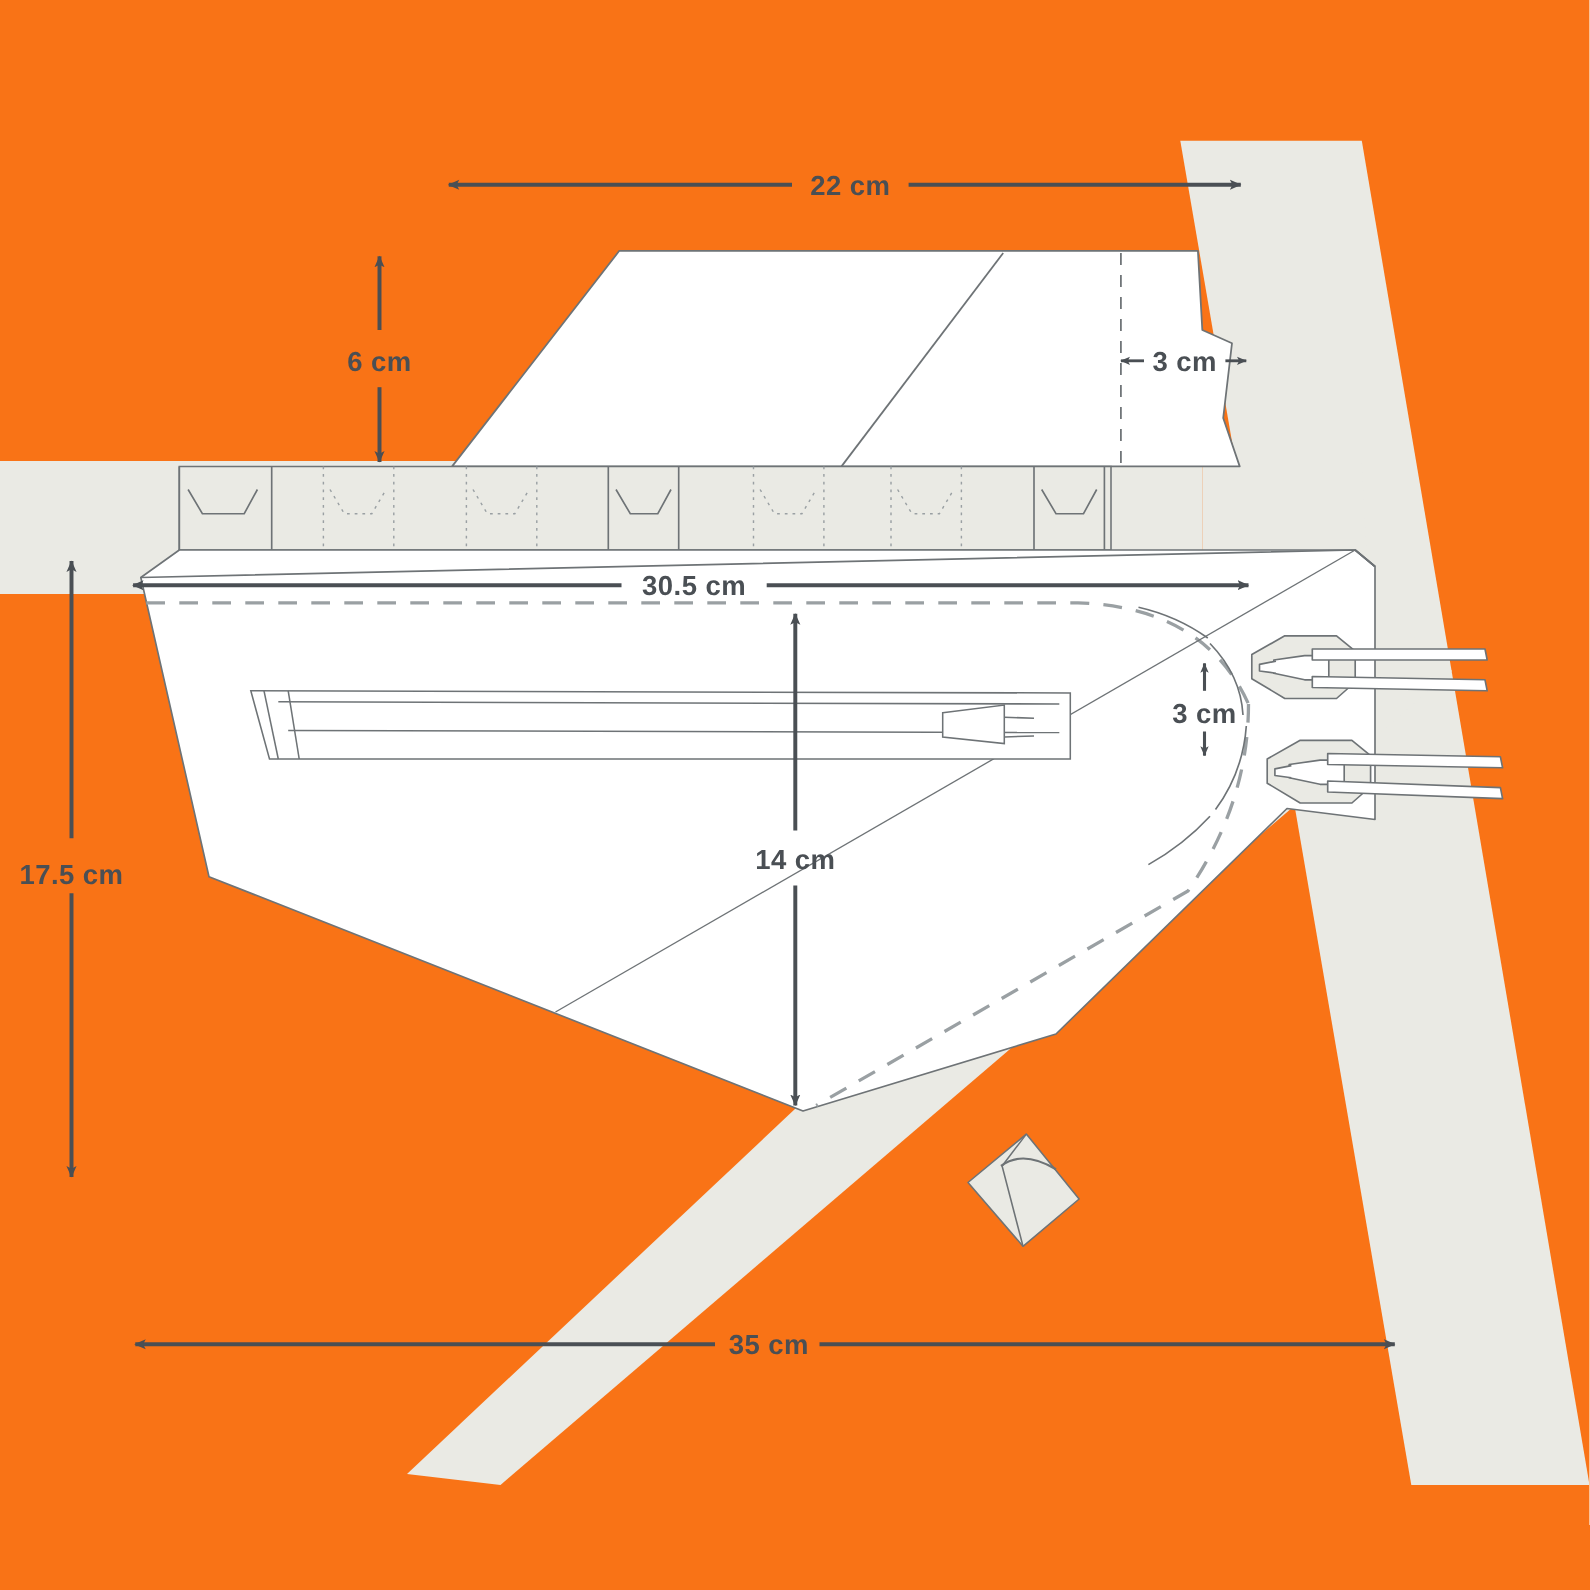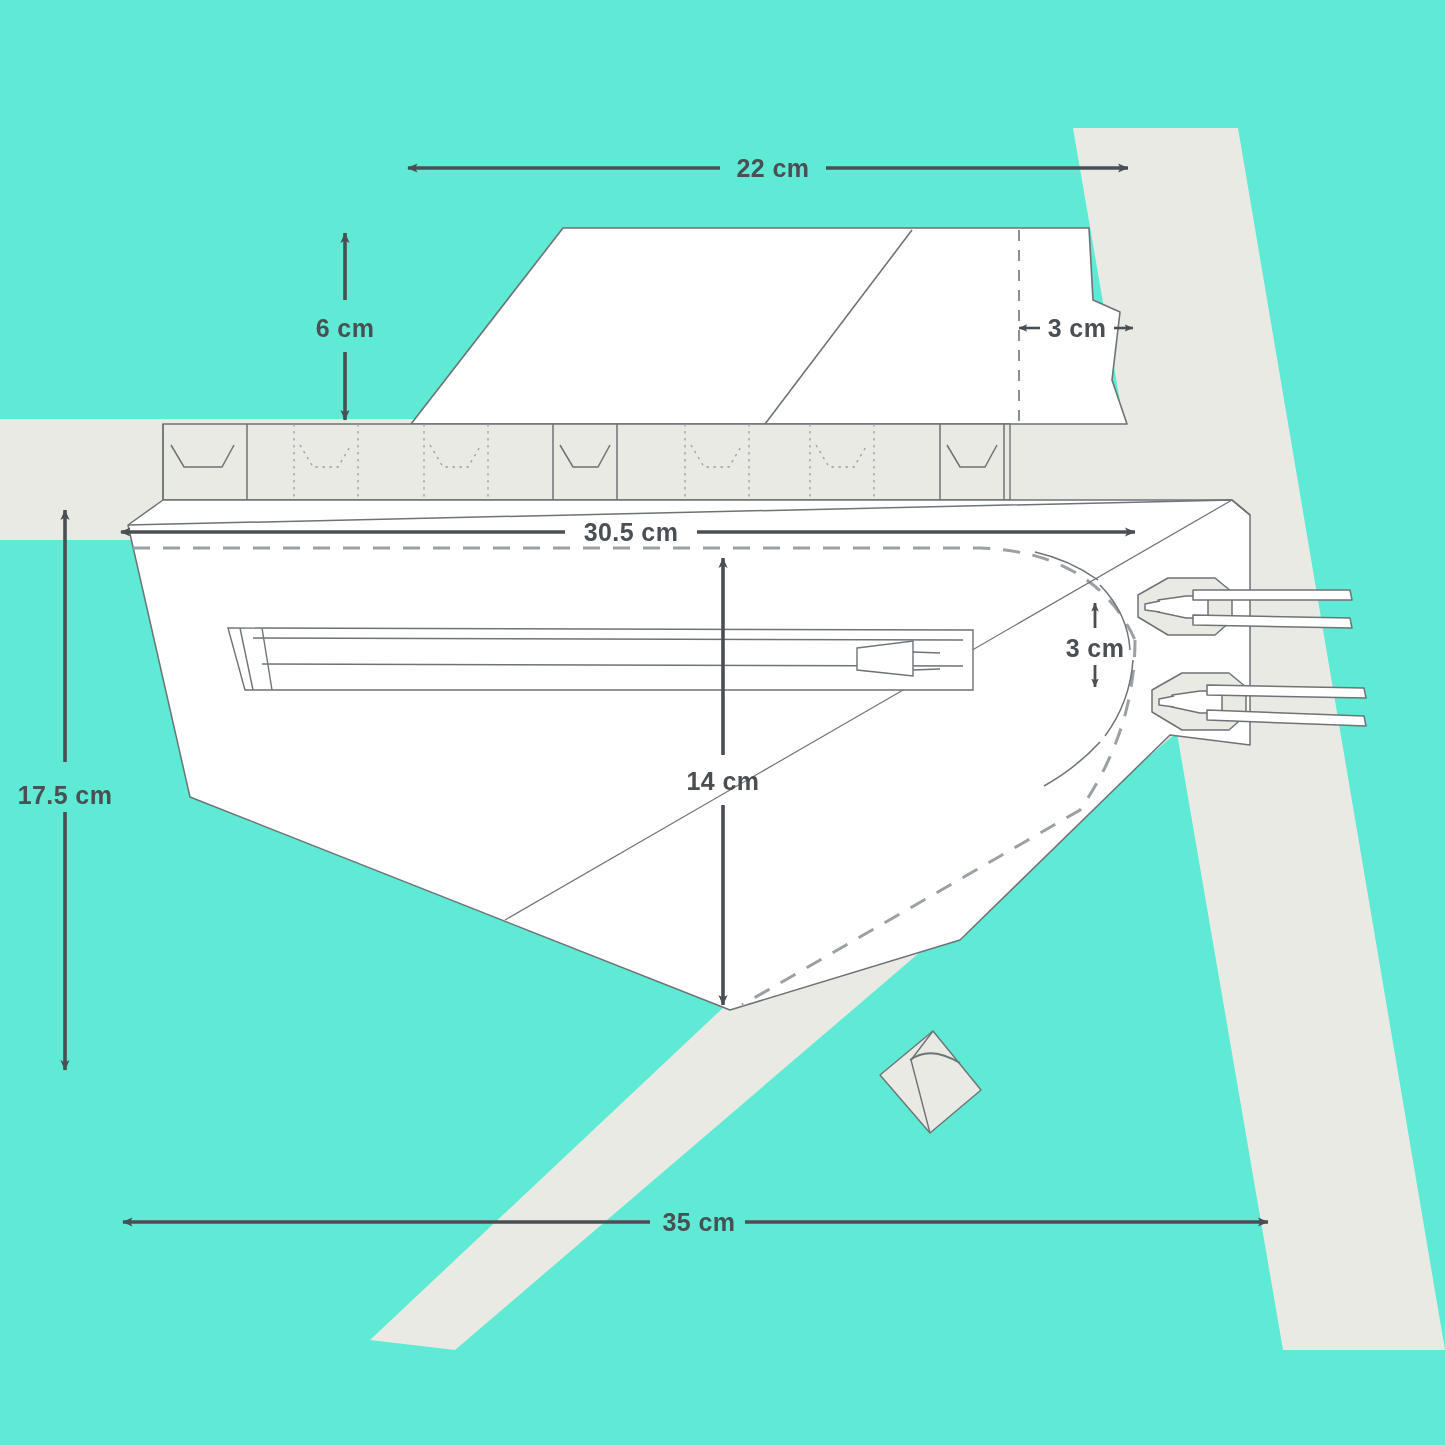--- a/index.html
+++ b/index.html
@@ -7,21 +7,21 @@
     padding: 0;
     background: #ffffff;
   }
   body {
     font-family: "Liberation Sans", sans-serif;
   }
   #stage {
     position: relative;
     width: 1445px;
     height: 1445px;
-    background: #5eead4;
+    background: #f97316;
     overflow: hidden;
   }
   svg#drawing {
     display: block;
     width: 1445px;
     height: 1445px;
   }
   .dim-label {
     font-family: "Liberation Sans", sans-serif;
     font-weight: bold;

